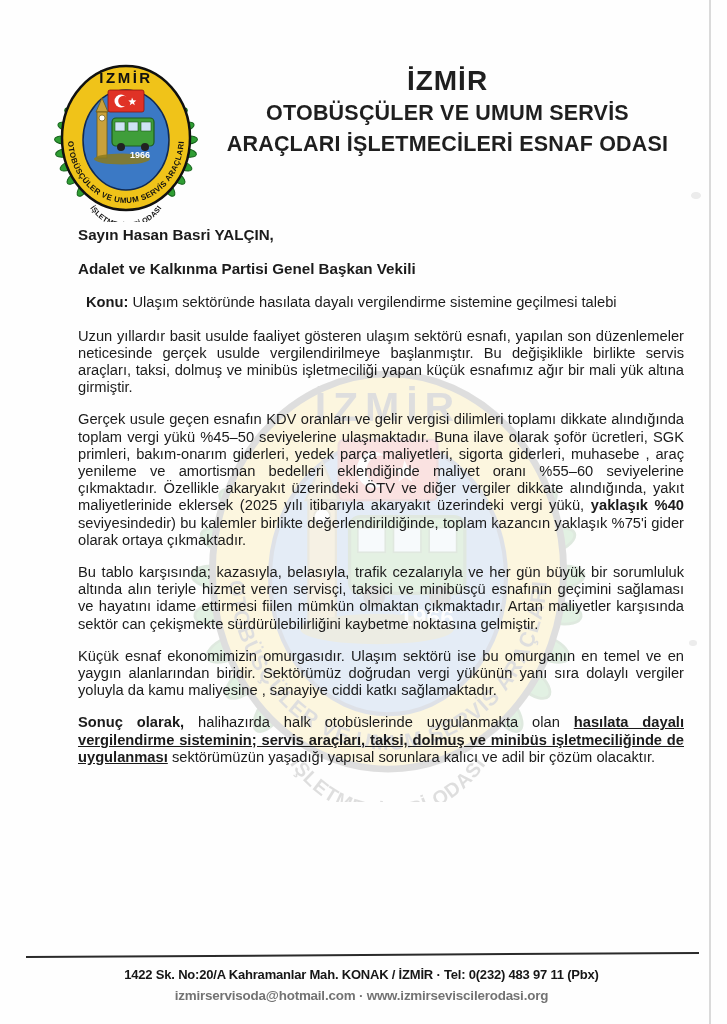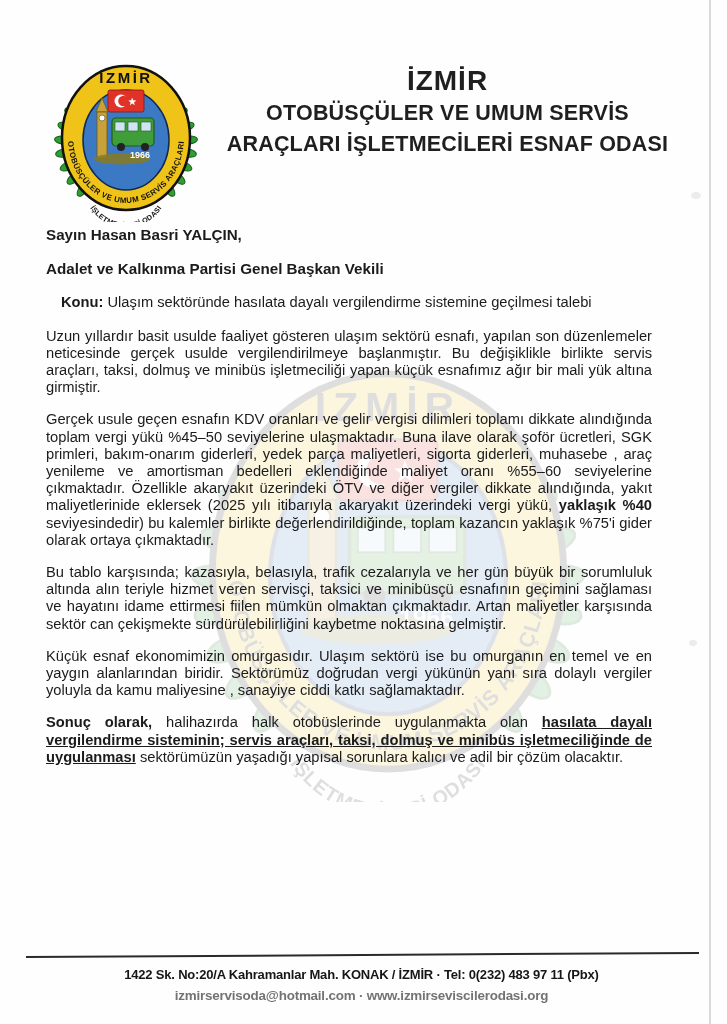--- a/index.html
+++ b/index.html
@@ -12,23 +12,23 @@
     font-family:"Liberation Sans", sans-serif;
     color:#1b1b1b;
   }
   
   .header{position:absolute;top:50px;left:46px;right:38px;display:flex;align-items:flex-start;}
   .logo{width:160px;height:172px;flex:0 0 auto;}
   .titles{flex:1;text-align:center;padding-top:14px;color:#1f1f1f;}
   .title-city{font-size:28px;font-weight:bold;letter-spacing:1px;line-height:34px;}
   .title-line{font-size:21.5px;font-weight:bold;letter-spacing:0.2px;line-height:31px;}
   
-  .content{position:absolute;left:46px;width:606px;top:226px;font-size:14.7px;line-height:17.2px;}
+  .content{position:absolute;left:78px;width:606px;top:226px;font-size:14.7px;line-height:17.2px;}
   .recipient-name,.recipient-title{font-weight:bold;font-size:15.2px;margin:0 0 17px;}
-  .subject{margin:0 15px 16px;}
+  .subject{margin:0 8px 16px;}
   p.body{text-align:justify;margin:0 0 15px;}
   p.last{margin-bottom:0;}
   .b{font-weight:bold;}
   .u{text-decoration:underline;}
   
   .footer{position:absolute;left:0;right:4px;bottom:18px;text-align:center;}
   .footer-rule{border:0;border-top:2px solid #2a2a2a;margin:0 24px 9px 26px;transform:rotate(-0.35deg);}
   .footer-line1{font-size:13px;font-weight:bold;letter-spacing:-0.2px;color:#161616;line-height:20px;}
   .footer-line2{font-size:13.4px;font-weight:bold;letter-spacing:-0.2px;color:#737373;line-height:21px;}
   

